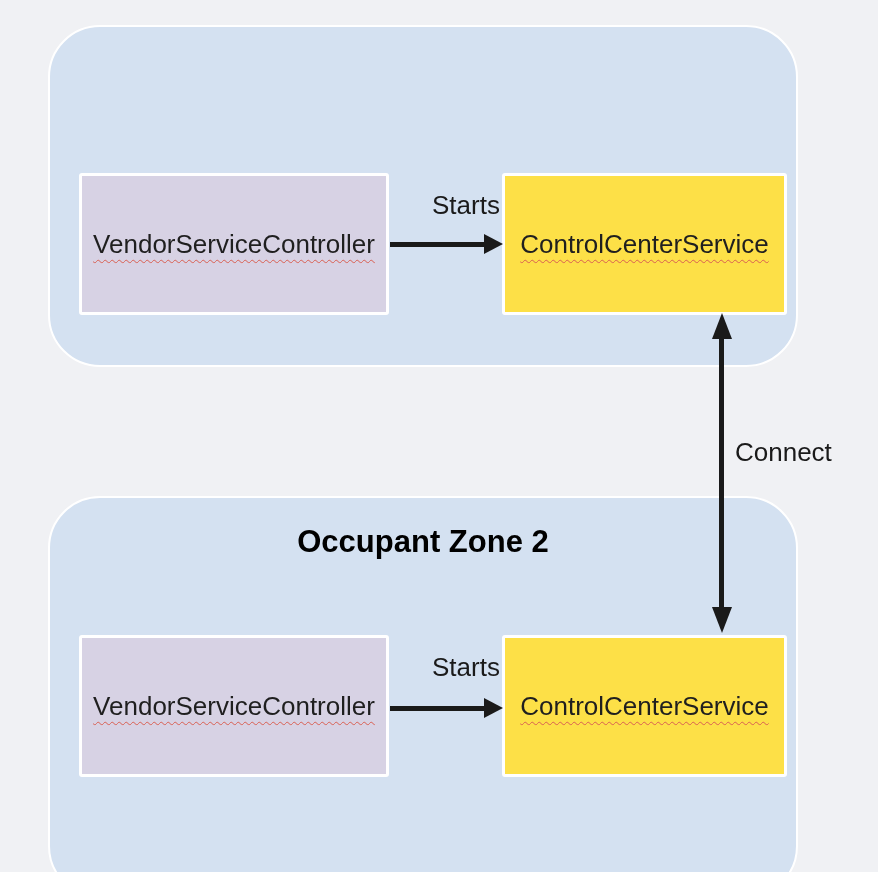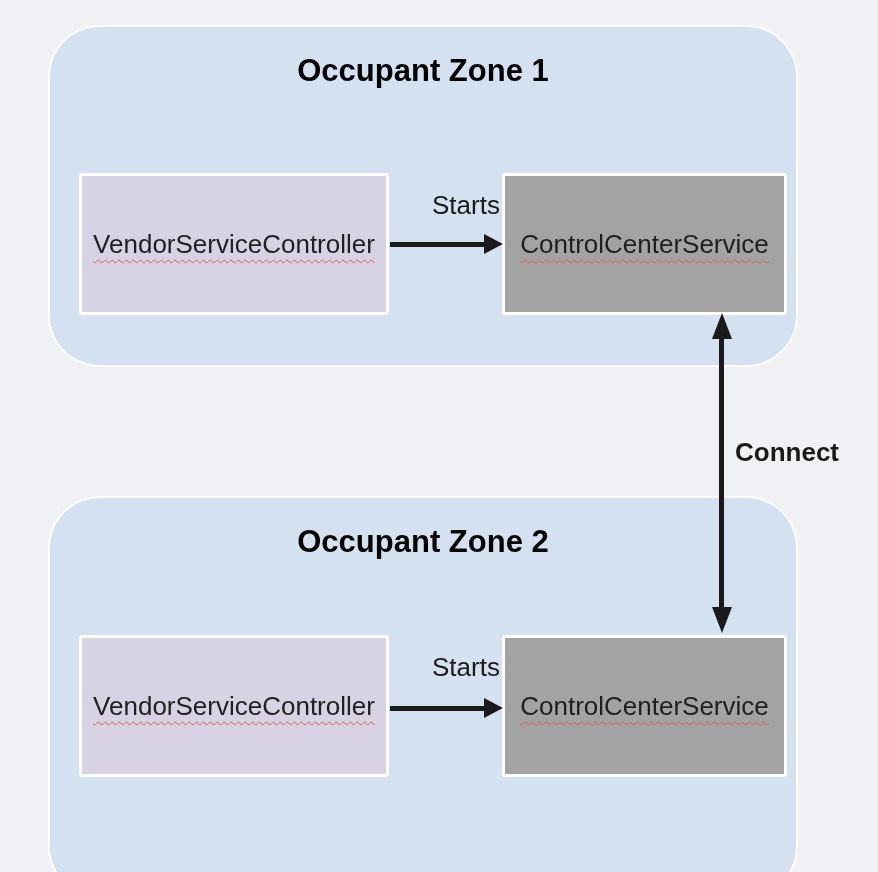--- a/index.html
+++ b/index.html
@@ -41,21 +41,21 @@
     position: absolute;
     height: 142px;
     border: 3px solid #ffffff;
     border-radius: 3px;
     box-sizing: border-box;
     display: flex;
     align-items: center;
     justify-content: center;
   }
   .node-purple { left: 29px;  width: 310px; background: #d7d2e4; }
-  .node-green  { left: 452px; width: 285px; background: #a3a3a3; }
+  .node-green  { left: 452px; width: 285px; background: #fde047; }
   .zone-1 .node { top: 146px; }
   .zone-2 .node { top: 137px; }
   .node-label {
     font-size: 26px;
     color: #1f1f1f;
     white-space: nowrap;
     text-decoration-line: underline;
     text-decoration-style: wavy;
     text-decoration-color: #d95f52;
     text-decoration-thickness: 1px;
@@ -117,32 +117,31 @@
     width: 0; height: 0;
     border-left: 10px solid transparent;
     border-right: 10px solid transparent;
     border-top: 26px solid #1a1a1a;
   }
   .connect-label {
     position: absolute;
     left: 735px;
     top: 437px;
     font-size: 26px;
-    font-weight: 700;
+    font-weight: 400;
     color: #1a1a1a;
     white-space: nowrap;
   }
 </style>
 </head>
 <body>
 
 <div class="canvas">
 
   <section class="zone zone-1">
-    <h2 class="zone-title">Occupant Zone 1</h2>
 
     <div class="node node-purple">
       <span class="node-label">VendorServiceController</span>
     </div>
 
     <div class="node node-green">
       <span class="node-label">ControlCenterService</span>
     </div>
 
     <span class="edge-label">Starts</span>

